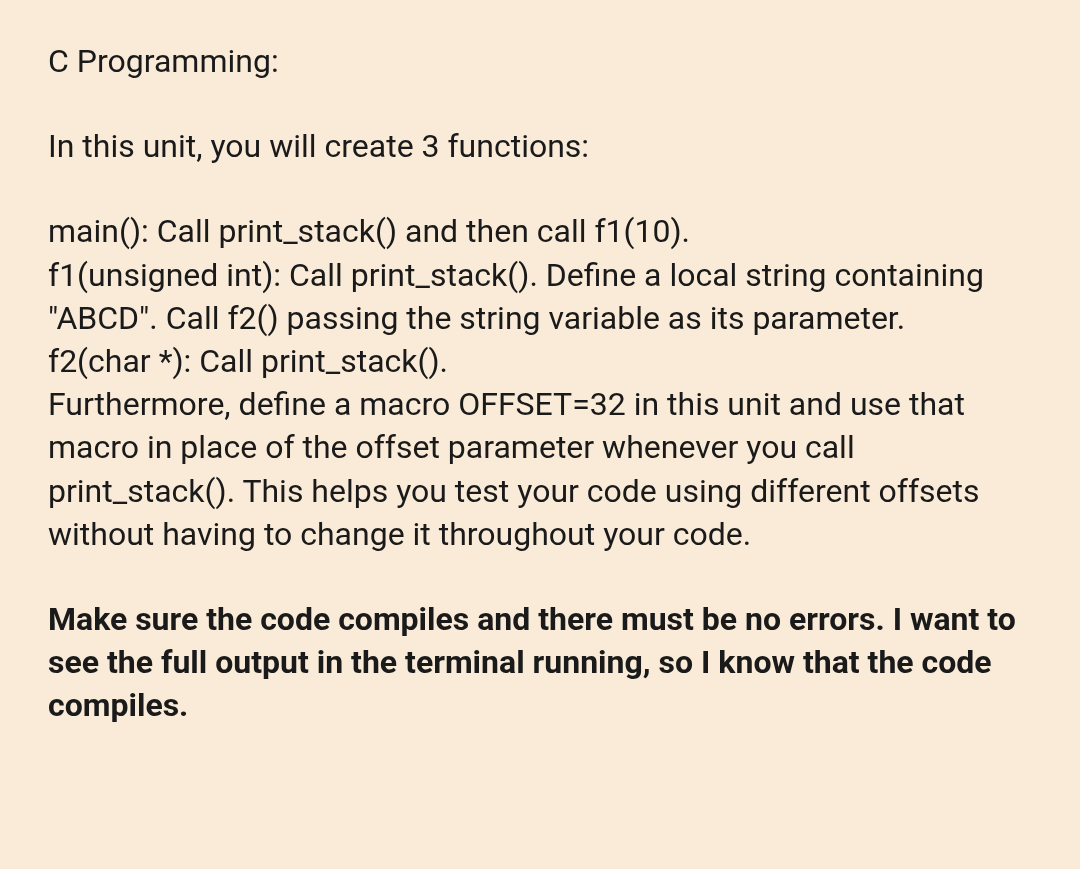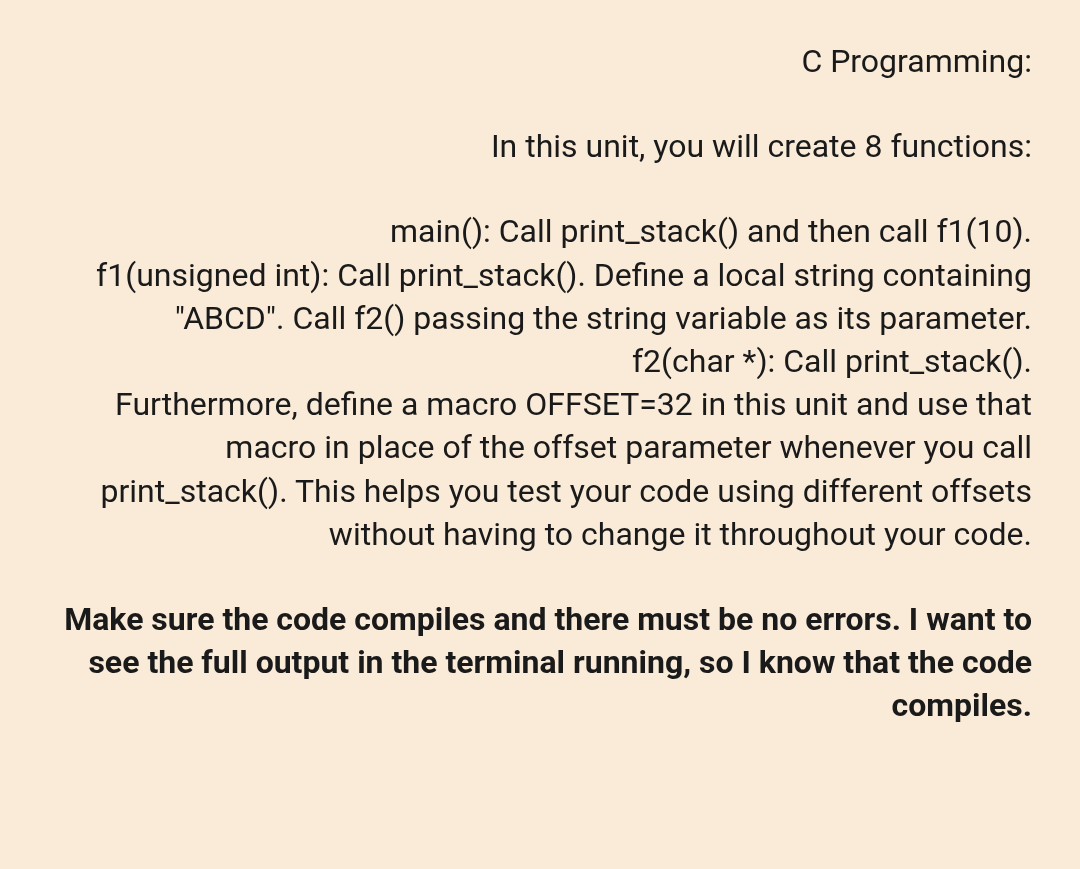--- a/index.html
+++ b/index.html
@@ -18,32 +18,31 @@
     }
     
     .content {
       font-size: 32px;
       line-height: 1.35;
       font-weight: 400;
     }
     
     .paragraph {
       margin-bottom: 42px;
-      text-align: right;
     }
     
     .paragraph:last-child {
       margin-bottom: 0;
       font-weight: bold;
     }
   </style>
 </head>
 <body>
 
 <div class="content">
   <p class="paragraph" style="white-space: pre-line;">C Programming:</p>
-  <p class="paragraph" style="white-space: pre-line;">In this unit, you will create 8 functions:</p>
+  <p class="paragraph" style="white-space: pre-line;">In this unit, you will create 3 functions:</p>
   <p class="paragraph" style="white-space: pre-line;">main(): Call print_stack() and then call f1(10).
 f1(unsigned int): Call print_stack(). Define a local string containing "ABCD". Call f2() passing the string variable as its parameter.
 f2(char *): Call print_stack().
 Furthermore, define a macro OFFSET=32 in this unit and use that macro in place of the offset parameter whenever you call print_stack(). This helps you test your code using different offsets without having to change it throughout your code.</p>
   <p class="paragraph" style="white-space: pre-line;">Make sure the code compiles and there must be no errors. I want to see the full output in the terminal running, so I know that the code compiles.</p>
 </div>
 
 </body></html>

